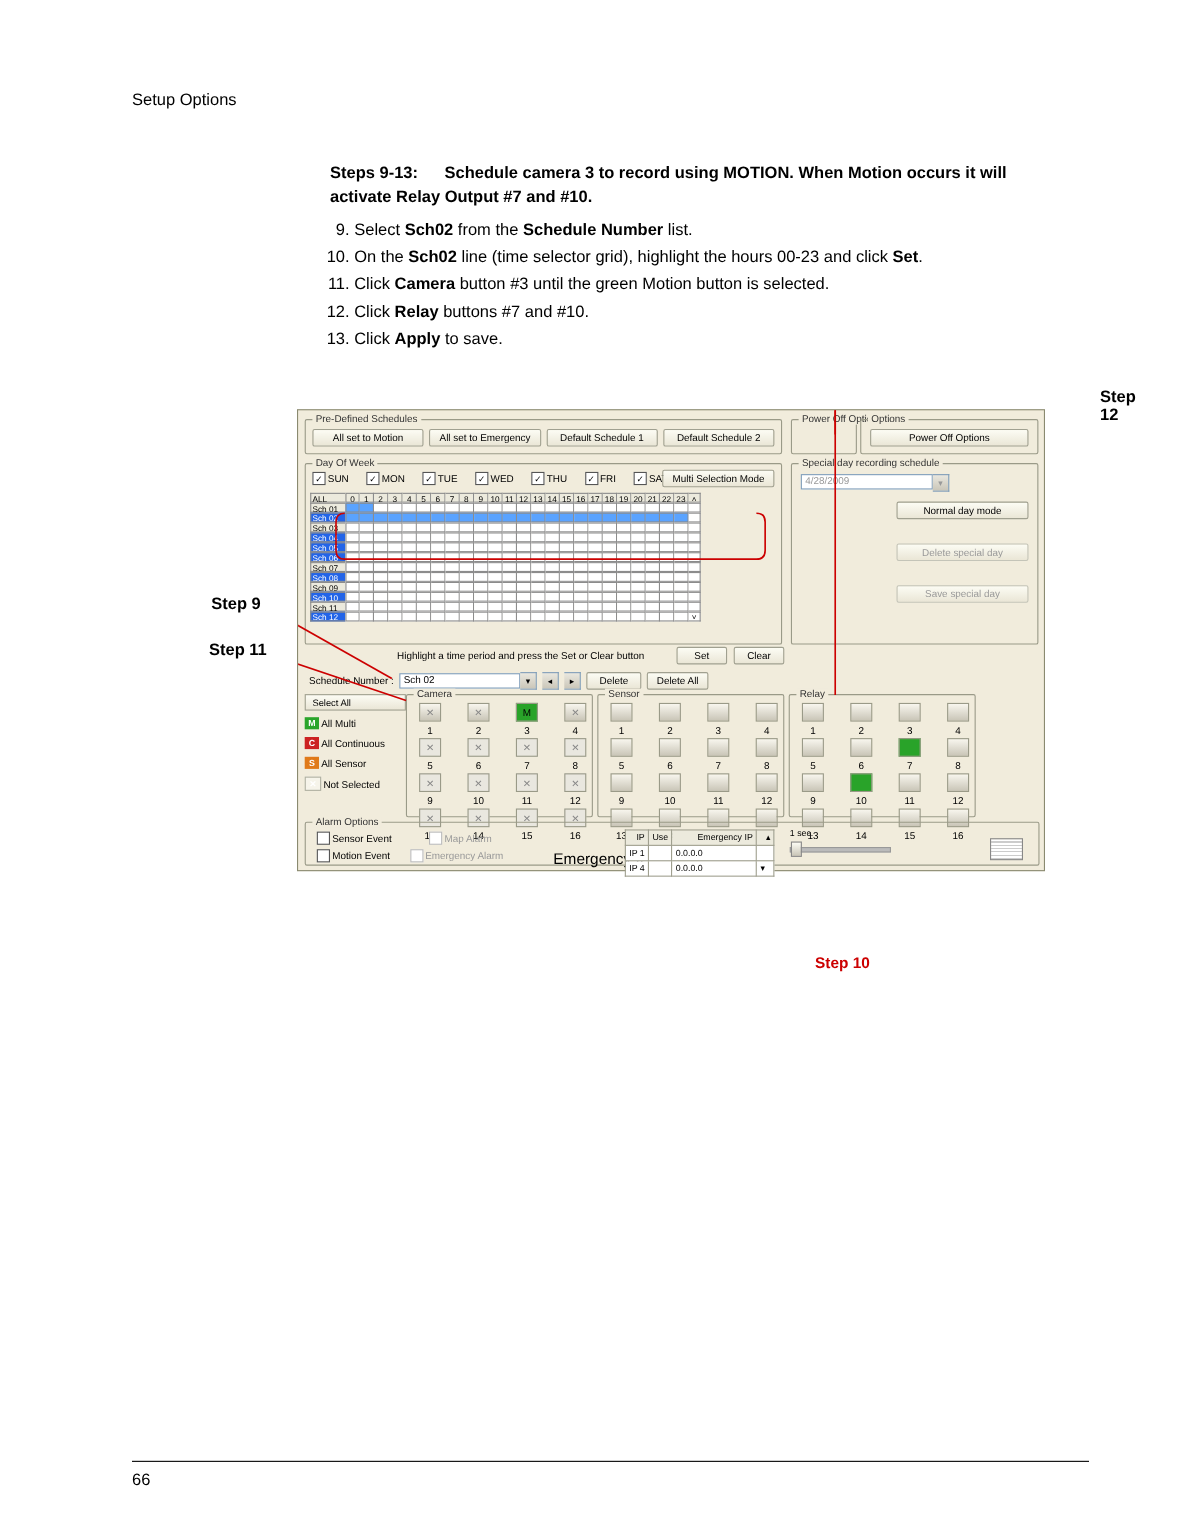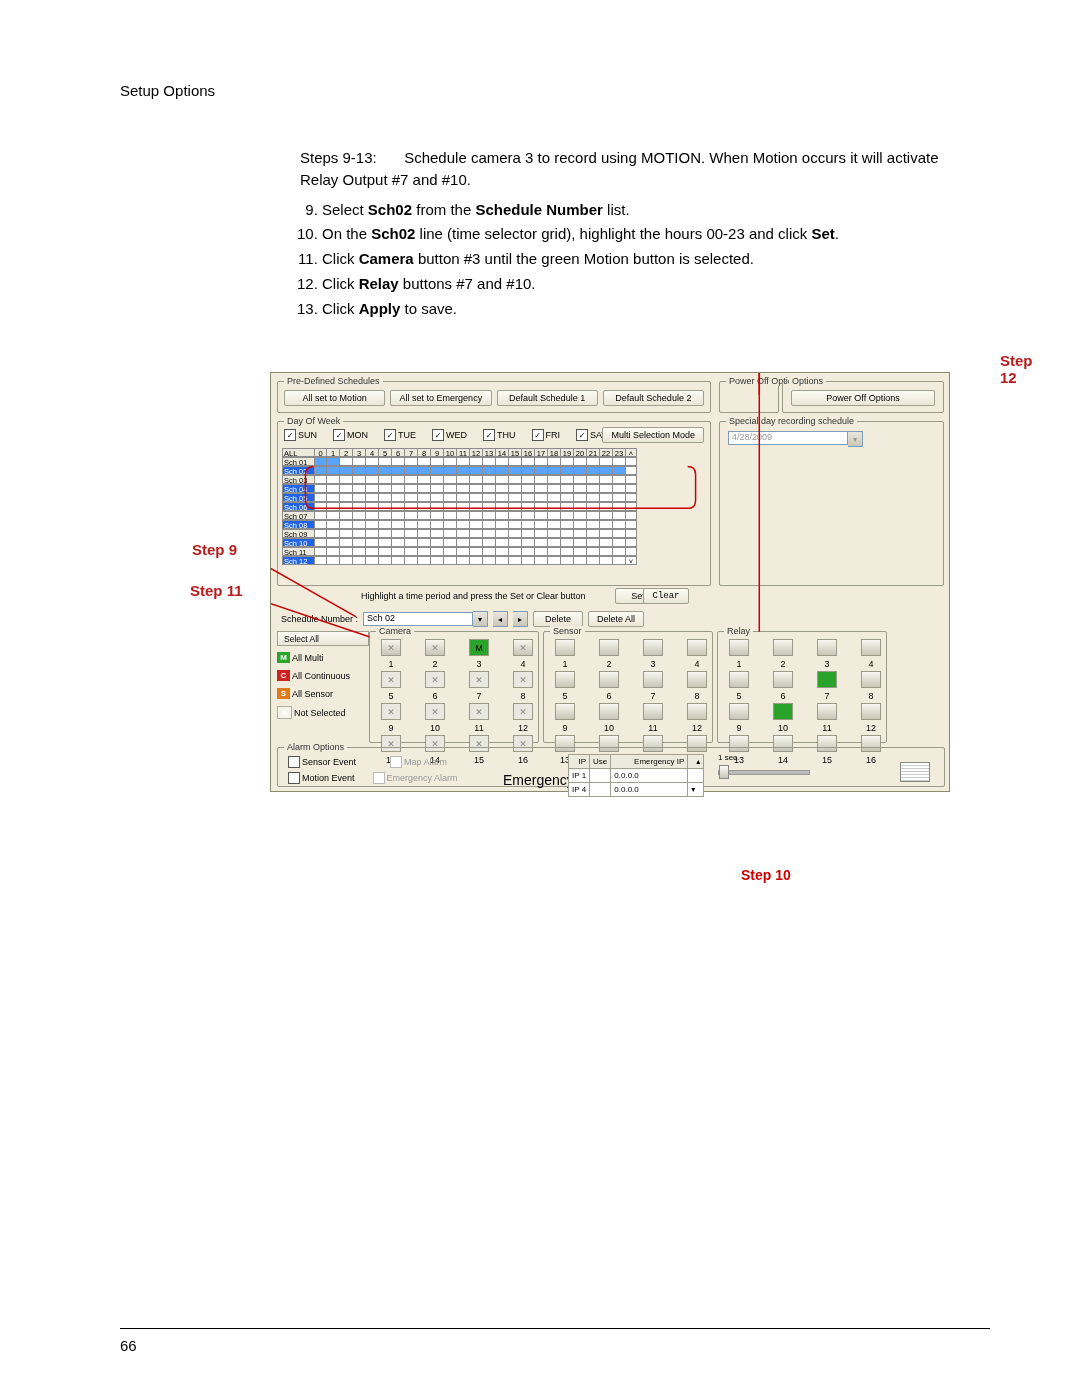--- a/index.html
+++ b/index.html
@@ -1,24 +1,24 @@
 <!DOCTYPE html>
 <html><head>
 <meta charset="utf-8">
 <style>
   body { margin:0; background:#fff; font-family: Arial, Helvetica, sans-serif; font-size:12px; color:#000; }
   .page { width:1080px; height:1397px; margin:12px auto; position:relative; box-sizing:border-box; padding:70px 90px 50px 120px; }
   .section-head { font-size:15px; margin-bottom:48px; }
   .instr { width:640px; margin-left:auto; margin-right:50px; font-size:15px; line-height:1.45; }
-  .instr .lead { font-weight:normal; display:block; margin-bottom:8px;}
+  .instr .lead { font-weight:bold; display:block; margin-bottom:8px;}
   .instr .lead .steps-n{ display:inline-block; width:100px;}
   .instr ol { margin:4px 0 0 0; padding-left:22px; }
   .instr li { margin:3px 0; }
   .b{font-weight:bold;}
-  .red-step { color:#b91c1c; font-weight:bold; font-size:15px; }
+  .red-step { color:#000000; font-weight:bold; font-size:15px; }
   .page-num { position:absolute; left:120px; bottom:55px; font-size:15px; }
   .page::after{content:''; position:absolute; left:120px; right:90px; bottom:80px; border-top:1.5px solid #000;}
   
   .shot-wrap { position:absolute; left:270px; top:360px; width:680px; height:420px; }
   .step12 { position:absolute; left:730px; top:-20px; }
   .step9  { position:absolute; left:192px; top:529px;}
   .step10 { color:#cc0000; font-weight:bold; font-size:14px; position:absolute; left:470px; top:494px;}
   .step11 { position:absolute; left:190px; top:570px;}
   .shot { position:relative; width:680px; height:420px; background:#f1ecdc; border:1px solid #8a8a70; box-sizing:border-box; font-size:9px; color:#000;}
   
@@ -511,25 +511,30 @@
             </div>
           </div>
       </div>
 
       <div class="fs" style="left:448px;top:48px;width:225px;height:165px;">
         <legend>Special day recording schedule</legend>
         <div style="position:absolute;left:8px;top:9px;display:flex;">
           <div class="combo-in btn-dis" style="width:120px">4/28/2009</div>
           <div class="combo-btn btn-dis">▾</div>
         </div>
+        <div style="position:absolute;right:8px;top:34px;width:120px;display:flex;flex-direction:column;gap:22px;">
+          <div class="btn">Normal day mode</div>
+          <div class="btn btn-dis">Delete special day</div>
+          <div class="btn btn-dis">Save special day</div>
+        </div>
       </div>
 
       <div style="position:absolute;left:90px;top:218px;font-size:9px;">Highlight a time period and press the Set or Clear button</div>
       <div class="btn" style="position:absolute;left:344px;top:215px;width:44px;">Set</div>
-      <div class="btn" style="position:absolute;left:372px;top:215px;width:44px;font-family:Liberation Mono, monospace;">Clear</div>
+      <div class="btn" style="position:absolute;left:396px;top:215px;width:44px;">Clear</div>
 
       <div style="position:absolute;left:10px;top:238px;" class="field-row">
         <span>Schedule Number :</span>
         <div class="combo">
           <div class="combo-in" style="width:110px">Sch 02</div>
           <div class="combo-btn">▾</div>
         </div>
         <div class="combo-btn">◂</div>
         <div class="combo-btn">▸</div>
         <div class="btn" style="width:48px">Delete</div>

